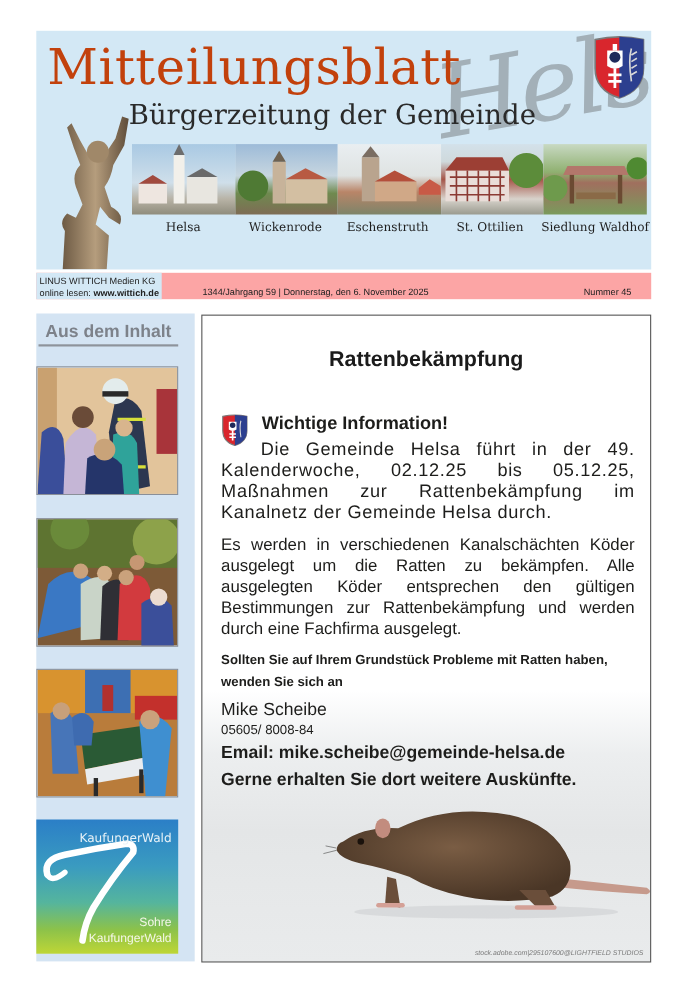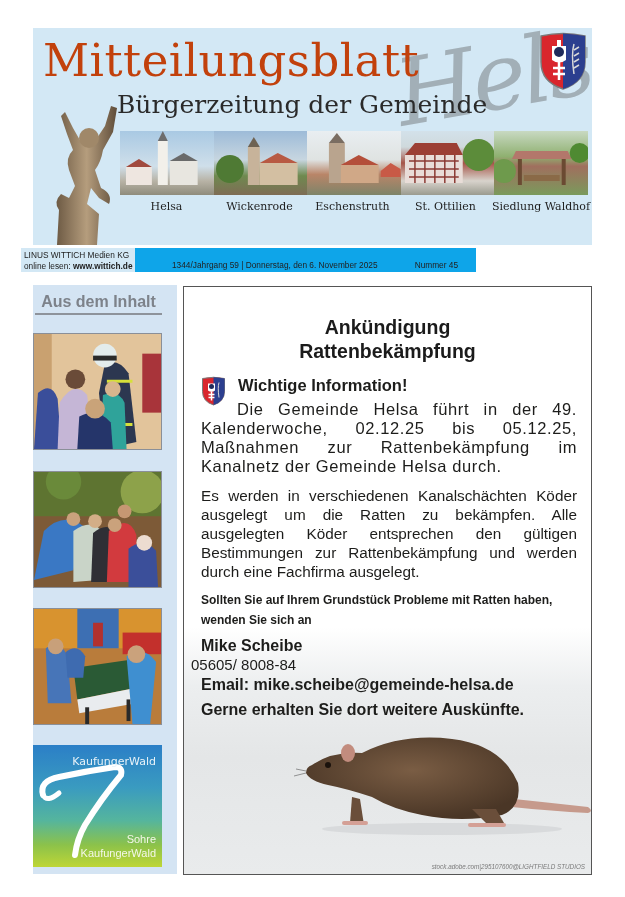--- a/index.html
+++ b/index.html
@@ -18,21 +18,21 @@
   .ph-helsa { background:linear-gradient(180deg,#a9c9e3 0%,#cfdfea 55%,#b8b3a6 78%,#8f8c7c 100%); }
   .ph-wick { background:linear-gradient(180deg,#9dbbd8 0%,#c7d6e0 45%,#6f8a4f 70%,#7e6c55 100%); }
   .ph-esch { background:linear-gradient(180deg,#e9eef1 0%,#dfe3e2 45%,#b98568 68%,#7d8469 100%); }
   .ph-otti { background:linear-gradient(180deg,#d3e1ea 0%,#cfd9dc 25%,#a55548 50%,#d8d3cc 78%,#9a9b8f 100%); }
   .ph-wald { background:linear-gradient(180deg,#c8d9c2 0%,#8fb070 40%,#a06f5e 55%,#7a9a5c 100%); }
   .photo svg { position:absolute; left:0; top:0; width:100%; height:100%; }
   .place-labels { position:absolute; left:87px; top:172px; width:470px; display:flex; }
   .place-labels span { flex:1; text-align:center; font-family:"DejaVu Serif", serif; font-size:11px; color:#1e1e1e; white-space:nowrap; }
 
   
-  .infobar { position:absolute; left:21px; top:248px; width:455px; height:24px; background:#0ea5e9; font-size:8.3px; color:#222; }
+  .infobar { position:absolute; left:33px; top:248px; width:559px; height:24px; background:#fca5a5; font-size:8.3px; color:#222; }
   .infobar .pub { position:absolute; left:0; top:0; width:114px; height:24px; background:#d3e8f5; padding:2px 0 0 3px; line-height:10.5px; }
   .infobar .pub b { font-weight:bold; }
   .infobar .issue { position:absolute; left:151px; top:12px; }
   .infobar .num { position:absolute; right:18px; top:12px; }
 
   
   .sidebar { position:absolute; left:33px; top:285px; width:144px; height:589px; background:#d4e4f3; }
   .side-head { position:absolute; left:2px; top:8px; width:127px; font-size:16px; font-weight:bold; color:#7d828a; text-align:center; padding-bottom:2px; border-bottom:2px solid #8e939b; }
   .side-img { position:absolute; left:0; width:129px; border:1px solid #8a8f98; overflow:hidden; }
   .side-img svg { width:100%; height:100%; display:block; }
@@ -48,22 +48,22 @@
   
   .announce { position:absolute; left:183px; top:286px; width:409px; height:589px; border:1.5px solid #555; overflow:hidden;
     background:linear-gradient(180deg,#ffffff 0%,#ffffff 58%,#eceeef 68%,#e4e6e7 80%,#e9ebec 100%); }
   .an-title { position:absolute; left:0; top:28px; width:100%; text-align:center; font-size:19.5px; font-weight:bold; line-height:24px; color:#1b1b1b; }
   .crest-small { position:absolute; left:17px; top:89px; width:25px; height:30px; }
   .an-h { position:absolute; left:54px; top:89px; font-size:16.5px; font-weight:bold; }
   .an-p1 { position:absolute; left:17px; top:113px; width:376px; font-size:16.5px; line-height:19px; text-align:justify; text-align-last:left; letter-spacing:0.6px; }
   .an-p1 .indent { display:inline-block; width:36px; }
   .an-p2 { position:absolute; left:17px; top:199px; width:376px; font-size:15.3px; line-height:19px; text-align:justify; }
   .an-p3 { position:absolute; left:17px; top:303px; width:380px; font-size:12px; line-height:20px; font-weight:bold; }
-  .an-name { position:absolute; left:17px; top:350px; font-size:16px; font-weight:bold; }
-  .an-phone { position:absolute; left:7px; top:369px; font-size:15px; }
+  .an-name { position:absolute; left:17px; top:350px; font-size:16px; font-weight:normal; }
+  .an-phone { position:absolute; left:17px; top:369px; font-size:12px; }
   .an-email { position:absolute; left:17px; top:389px; font-size:16px; font-weight:bold; }
   .an-close { position:absolute; left:17px; top:414px; font-size:16px; font-weight:bold; }
   .rat { position:absolute; left:108px; top:440px; width:300px; height:110px; }
   .credit { position:absolute; right:6px; bottom:4px; font-size:6.3px; font-style:italic; color:#7a7a7a; }
 </style>
 </head>
 <body>
 
 <div class="masthead">
   <div class="helsa-script">Helsa</div>
@@ -226,21 +226,20 @@
       <path d="M6 36 Q10 44 22 34" stroke="#ffffff" stroke-width="5" fill="none" stroke-linecap="round"></path>
     </svg>
     <div class="k-top">KaufungerWald</div>
     <div class="k-bot1">Sohre</div>
     <div class="k-bot2">KaufungerWald</div>
   </div>
 </div>
 
 <div class="announce">
   <div class="an-title">
-    <div>Ankündigung</div>
     <div>Rattenbekämpfung</div>
   </div>
 
   <svg class="crest-small" viewBox="0 0 50 58">
     <path d="M3 4 Q25 -1 47 4 L47 30 Q47 50 25 57 Q3 50 3 30 Z" fill="#d9262d" stroke="#7a7a7a" stroke-width="2"></path>
     <path d="M25 1.5 Q36 2 47 4 L47 30 Q47 50 25 57 Z" fill="#2c3f8f"></path>
     <path d="M14 14 h14 v14 q-7 5 -14 0 z" fill="#ffffff"></path>
     <circle cx="21" cy="20" r="5" fill="#1f2a5a"></circle>
     <path d="M21 30 v18 M15 36 h12 M15 42 h12" stroke="#ffffff" stroke-width="3"></path>
     <path d="M36 12 q-3 10 0 30" stroke="#d8d8d8" stroke-width="2" fill="none"></path>

